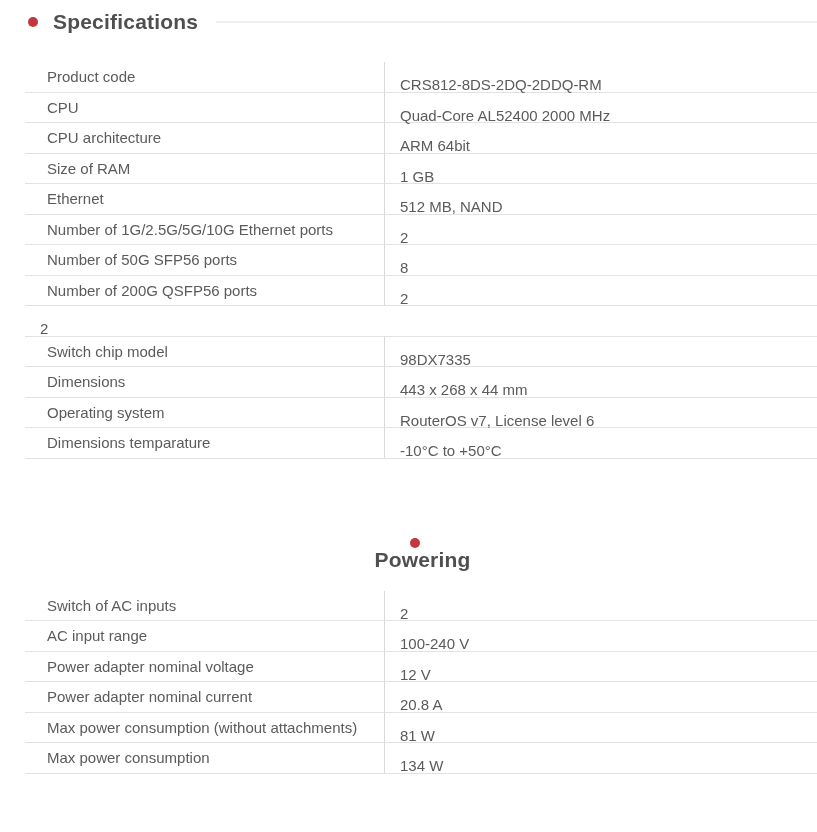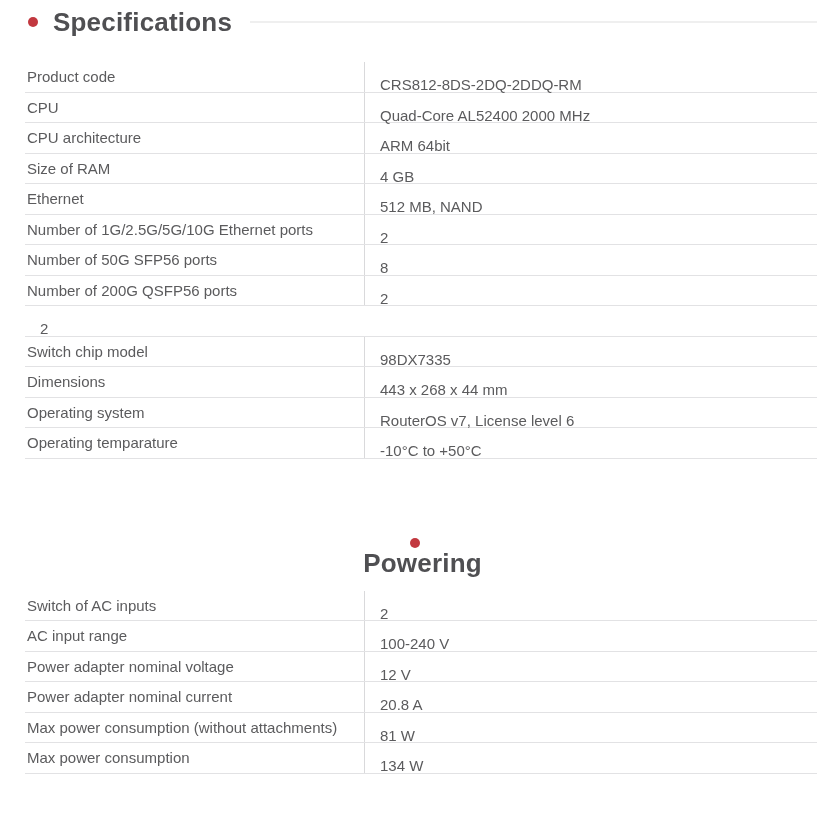--- a/index.html
+++ b/index.html
@@ -19,40 +19,40 @@
   .section-header{
     display:flex;align-items:center;height:32px;padding-left:28px;
   }
   .section-header.first{margin-top:6px;}
   .section-header.second{margin-top:79px;flex-direction:column;}
   .bullet{
     width:10px;height:10px;border-radius:50%;background:var(--accent);
     margin-right:15px;flex-shrink:0;
   }
   .section-title{
-    font-size:26px;font-weight:bold;color:var(--heading-text);
+    font-size:21px;font-weight:bold;color:var(--heading-text);
     letter-spacing:0.2px;white-space:nowrap;
   }
   .header-rule{
     flex:1;height:2px;background:var(--rule);margin-left:18px;margin-right:0;
   }
   .spec-table{
     margin-left:25px;margin-right:0;
   }
   .spec-table.first{margin-top:24px;}
   .spec-table.second{margin-top:21px;}
   .spec-row{
     display:flex;height:30.5px;box-sizing:border-box;
     border-bottom:1px solid var(--row-border);
     font-size:15px;color:var(--body-text);
   }
   .cell-label{
     width:340px;flex-shrink:0;display:flex;align-items:center;
     padding-left:2px;border-right:1px solid var(--col-border);
-    box-sizing:border-box;white-space:nowrap;
+    box-sizing:border-box;white-space:nowrap;margin-left:20px;
   }
   .cell-value{
     flex:1;display:flex;align-items:center;padding-left:15px;white-space:nowrap;margin-top:16px;
   }
 </style>
 </head>
 <body>
 
 <div>
   <div class="section-header first">
@@ -68,21 +68,21 @@
       <div class="spec-row">
         <div class="cell-label">CPU</div>
         <div class="cell-value">Quad-Core AL52400 2000 MHz</div>
       </div>
       <div class="spec-row">
         <div class="cell-label">CPU architecture</div>
         <div class="cell-value">ARM 64bit</div>
       </div>
       <div class="spec-row">
         <div class="cell-label">Size of RAM</div>
-        <div class="cell-value">4 GB</div>
+        <div class="cell-value">1 GB</div>
       </div>
       <div class="spec-row">
         <div class="cell-label">Ethernet</div>
         <div class="cell-value">512 MB, NAND</div>
       </div>
       <div class="spec-row">
         <div class="cell-label">Number of 1G/2.5G/5G/10G Ethernet ports</div>
         <div class="cell-value">2</div>
       </div>
       <div class="spec-row">
@@ -102,21 +102,21 @@
       </div>
       <div class="spec-row">
         <div class="cell-label">Dimensions</div>
         <div class="cell-value">443 x 268 x 44 mm</div>
       </div>
       <div class="spec-row">
         <div class="cell-label">Operating system</div>
         <div class="cell-value">RouterOS v7, License level 6</div>
       </div>
       <div class="spec-row">
-        <div class="cell-label">Operating temparature</div>
+        <div class="cell-label">Dimensions temparature</div>
         <div class="cell-value">-10°C to +50°C</div>
       </div>
     </div>
 </div>
 
 <div>
   <div class="section-header second">
     <span class="bullet"></span>
     <span class="section-title">Powering</span>
     <span class="header-rule"></span>

